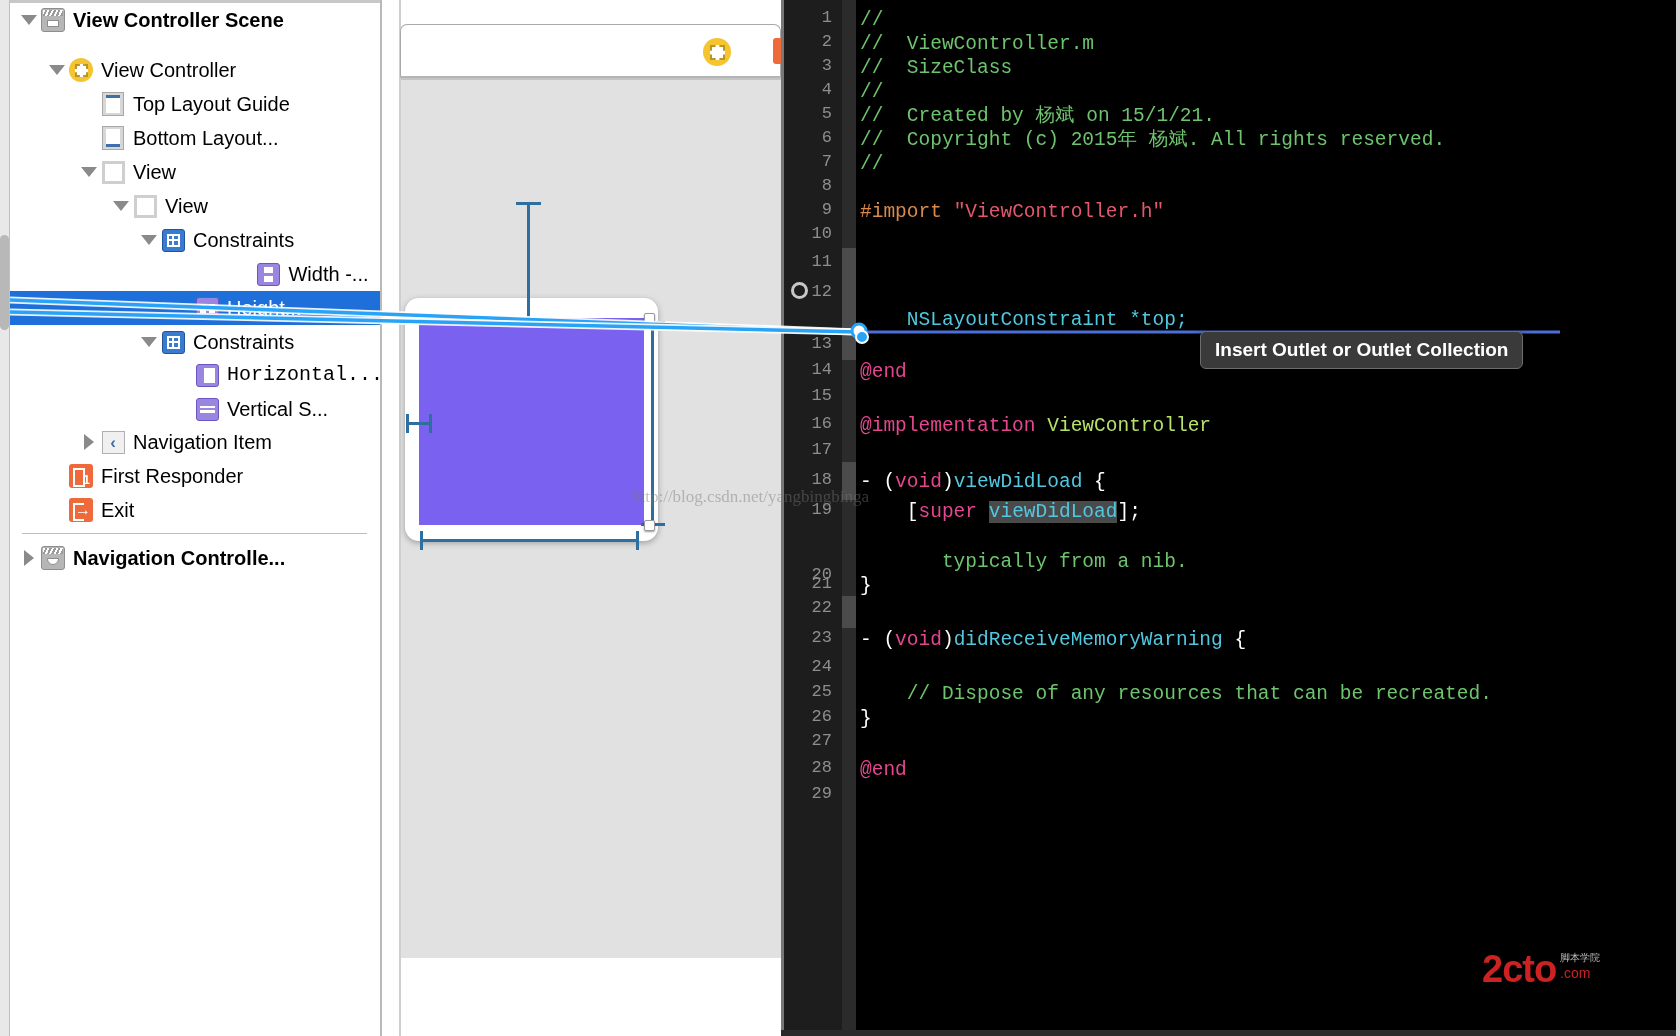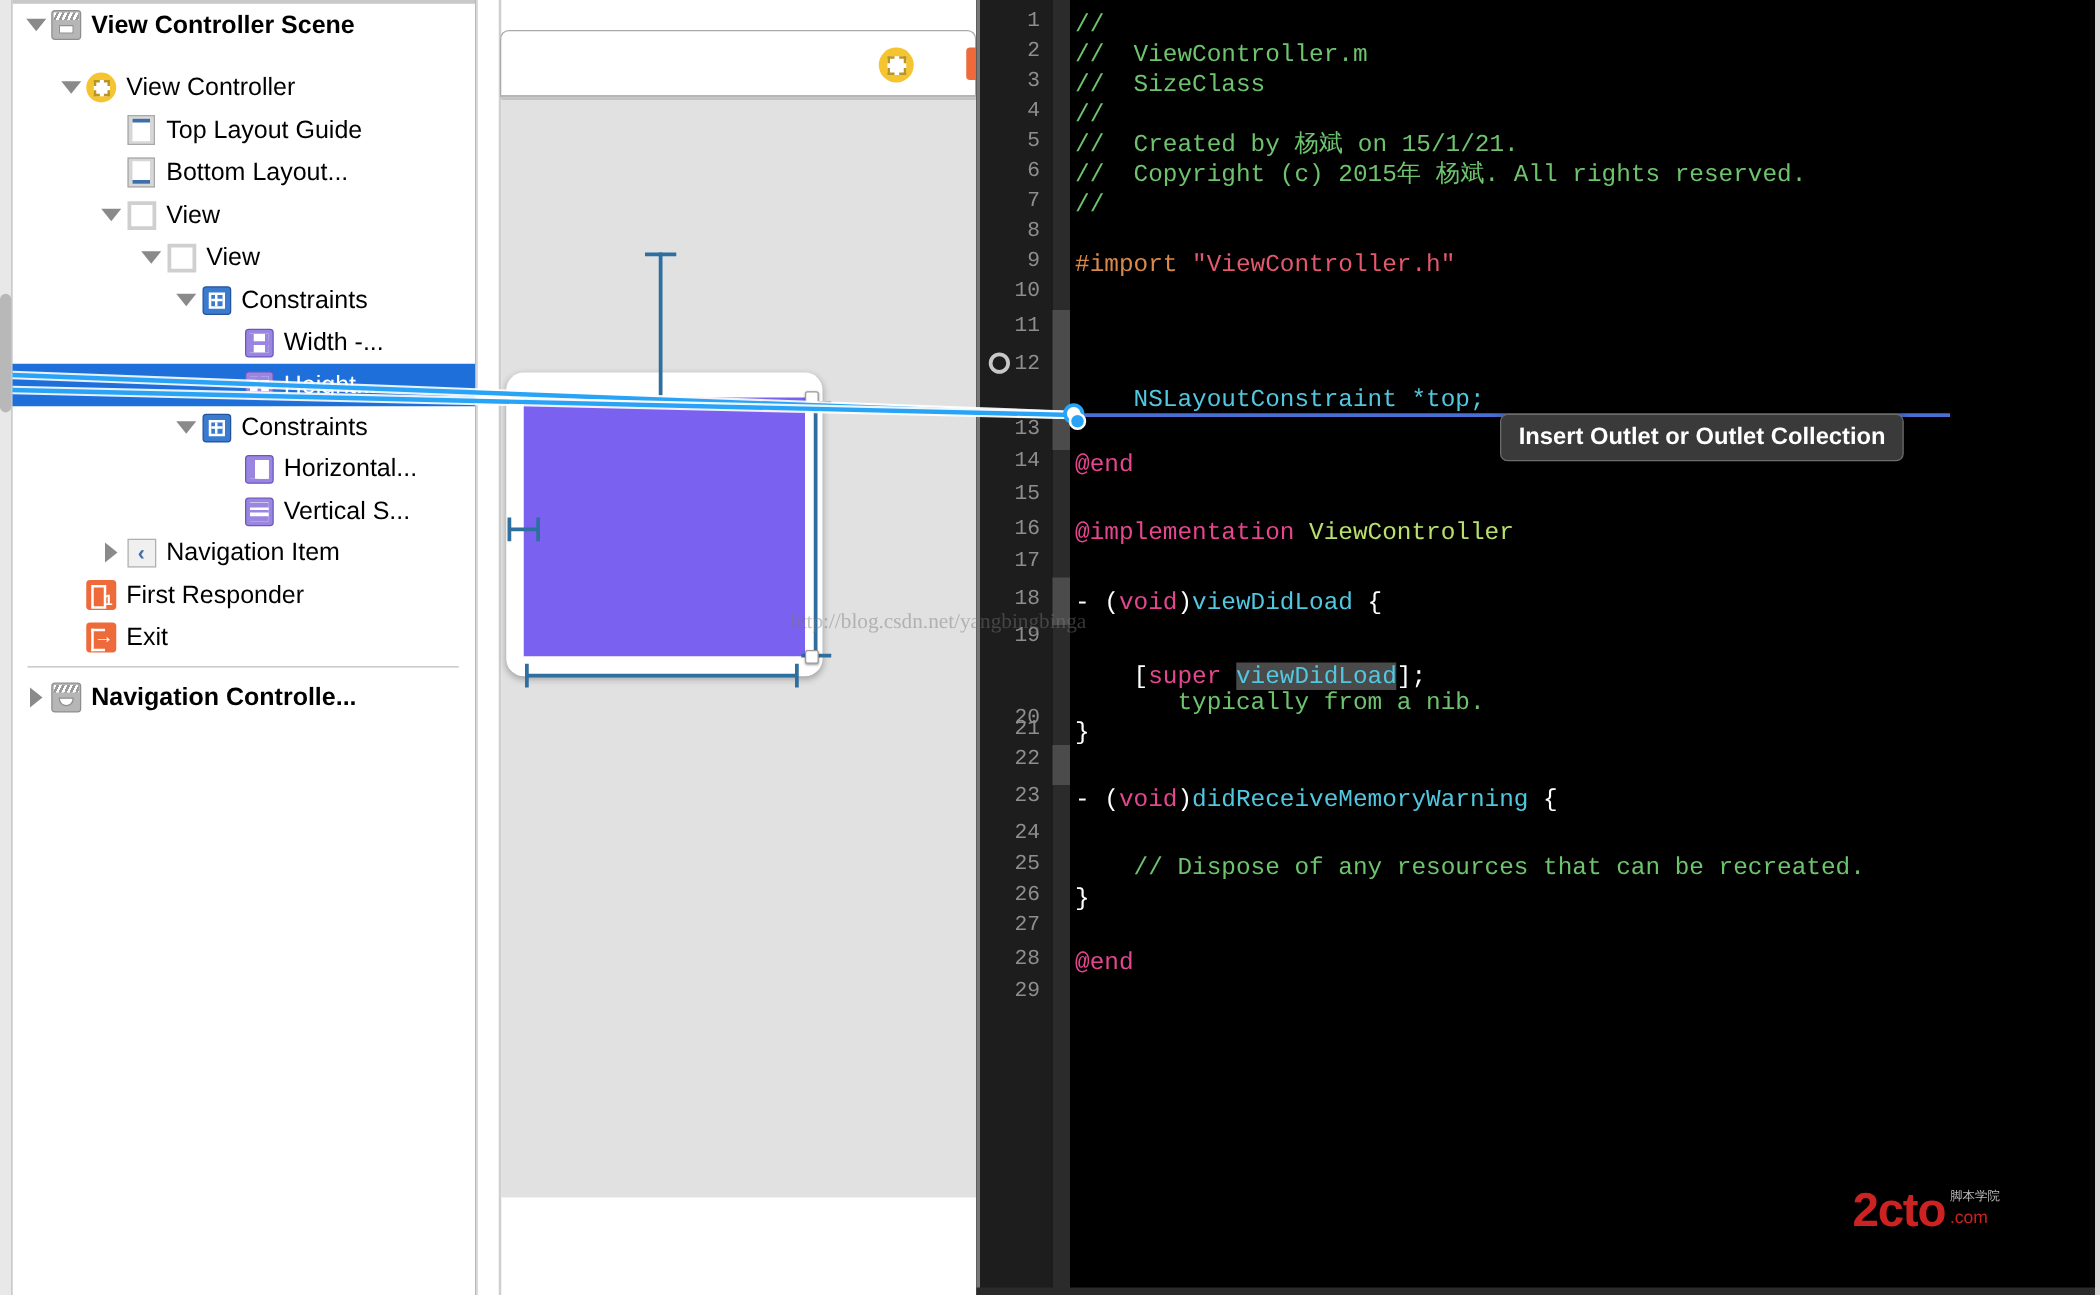--- a/index.html
+++ b/index.html
@@ -404,21 +404,21 @@
         <span class="disc">
           <span class="tri-down"></span>
         </span>
         <span class="ico">
           <span class="ico-constraints">
             <i></i>
           </span>
         </span>
         <span class="lbl">Constraints</span>
       </div>
-      <div class="tree-row" style="top: 257px;">
+      <div class="tree-row" style="top: 257px; justify-content: center;">
         <span style="width: 162px; flex: 0 0 162px;"></span>
         <span class="disc spacer"></span>
         <span class="ico">
           <span class="ico-constraint-item w">
             <i></i>
           </span>
         </span>
         <span class="lbl">Width -...</span>
       </div>
       <div class="tree-row selected" style="top: 291px;">
@@ -436,21 +436,21 @@
         <span class="disc">
           <span class="tri-down"></span>
         </span>
         <span class="ico">
           <span class="ico-constraints">
             <i></i>
           </span>
         </span>
         <span class="lbl">Constraints</span>
       </div>
-      <div class="tree-row" style="top: 358px;">
+      <div class="tree-row" style="top: 358px; font-family: Liberation Mono, monospace;">
         <span style="width: 162px; flex: 0 0 162px;"></span>
         <span class="disc spacer"></span>
         <span class="ico">
           <span class="ico-constraint-item hz">
             <i></i>
           </span>
         </span>
         <span class="lbl">Horizontal...</span>
       </div>
       <div class="tree-row" style="top: 392px;">
@@ -586,21 +586,21 @@
       <div class="cl" style="top: 56px; left: 4px;"><span class="cm">//  SizeClass</span></div>
       <div class="cl" style="top: 80px; left: 4px;"><span class="cm">//</span></div>
       <div class="cl" style="top: 104px; left: 4px;"><span class="cm">//  Created by 杨斌 on 15/1/21.</span></div>
       <div class="cl" style="top: 128px; left: 4px;"><span class="cm">//  Copyright (c) 2015年 杨斌. All rights reserved.</span></div>
       <div class="cl" style="top: 152px; left: 4px;"><span class="cm">//</span></div>
       <div class="cl" style="top: 200px; left: 4px;"><span class="pre">#import </span><span class="str">"ViewController.h"</span></div>
       <div class="cl" style="top: 308px; left: 4px;"><span class="pl">    </span><span class="id">NSLayoutConstraint</span><span class="id"> *top;</span></div>
       <div class="cl" style="top: 360px; left: 4px;"><span class="kw">@end</span></div>
       <div class="cl" style="top: 414px; left: 4px;"><span class="kw">@implementation </span><span class="typ">ViewController</span></div>
       <div class="cl" style="top: 470px; left: 4px;"><span class="pl">- (</span><span class="kw">void</span><span class="pl">)</span><span class="id">viewDidLoad</span><span class="pl"> {</span></div>
-      <div class="cl" style="top: 500px; left: 4px; margin-top: 29px;"><span class="pl">    [</span><span class="kw">super</span><span class="pl"> </span><span class="id tokhl">viewDidLoad</span><span class="pl">];</span></div>
+      <div class="cl" style="top: 500px; left: 4px;"><span class="pl">    [</span><span class="kw">super</span><span class="pl"> </span><span class="id tokhl">viewDidLoad</span><span class="pl">];</span></div>
       <div class="cl" style="top: 550px; left: 4px;"><span class="cm">       typically from a nib.</span></div>
       <div class="cl" style="top: 574px; left: 4px;"><span class="pl">}</span></div>
       <div class="cl" style="top: 628px; left: 4px;"><span class="pl">- (</span><span class="kw">void</span><span class="pl">)</span><span class="id">didReceiveMemoryWarning</span><span class="pl"> {</span></div>
       <div class="cl" style="top: 682px; left: 4px;"><span class="cm">    // Dispose of any resources that can be recreated.</span></div>
       <div class="cl" style="top: 707px; left: 4px;"><span class="pl">}</span></div>
       <div class="cl" style="top: 758px; left: 4px;"><span class="kw">@end</span></div>
     </div>
   <div id="editor-bottom-scroll"></div>
 </div>
 

